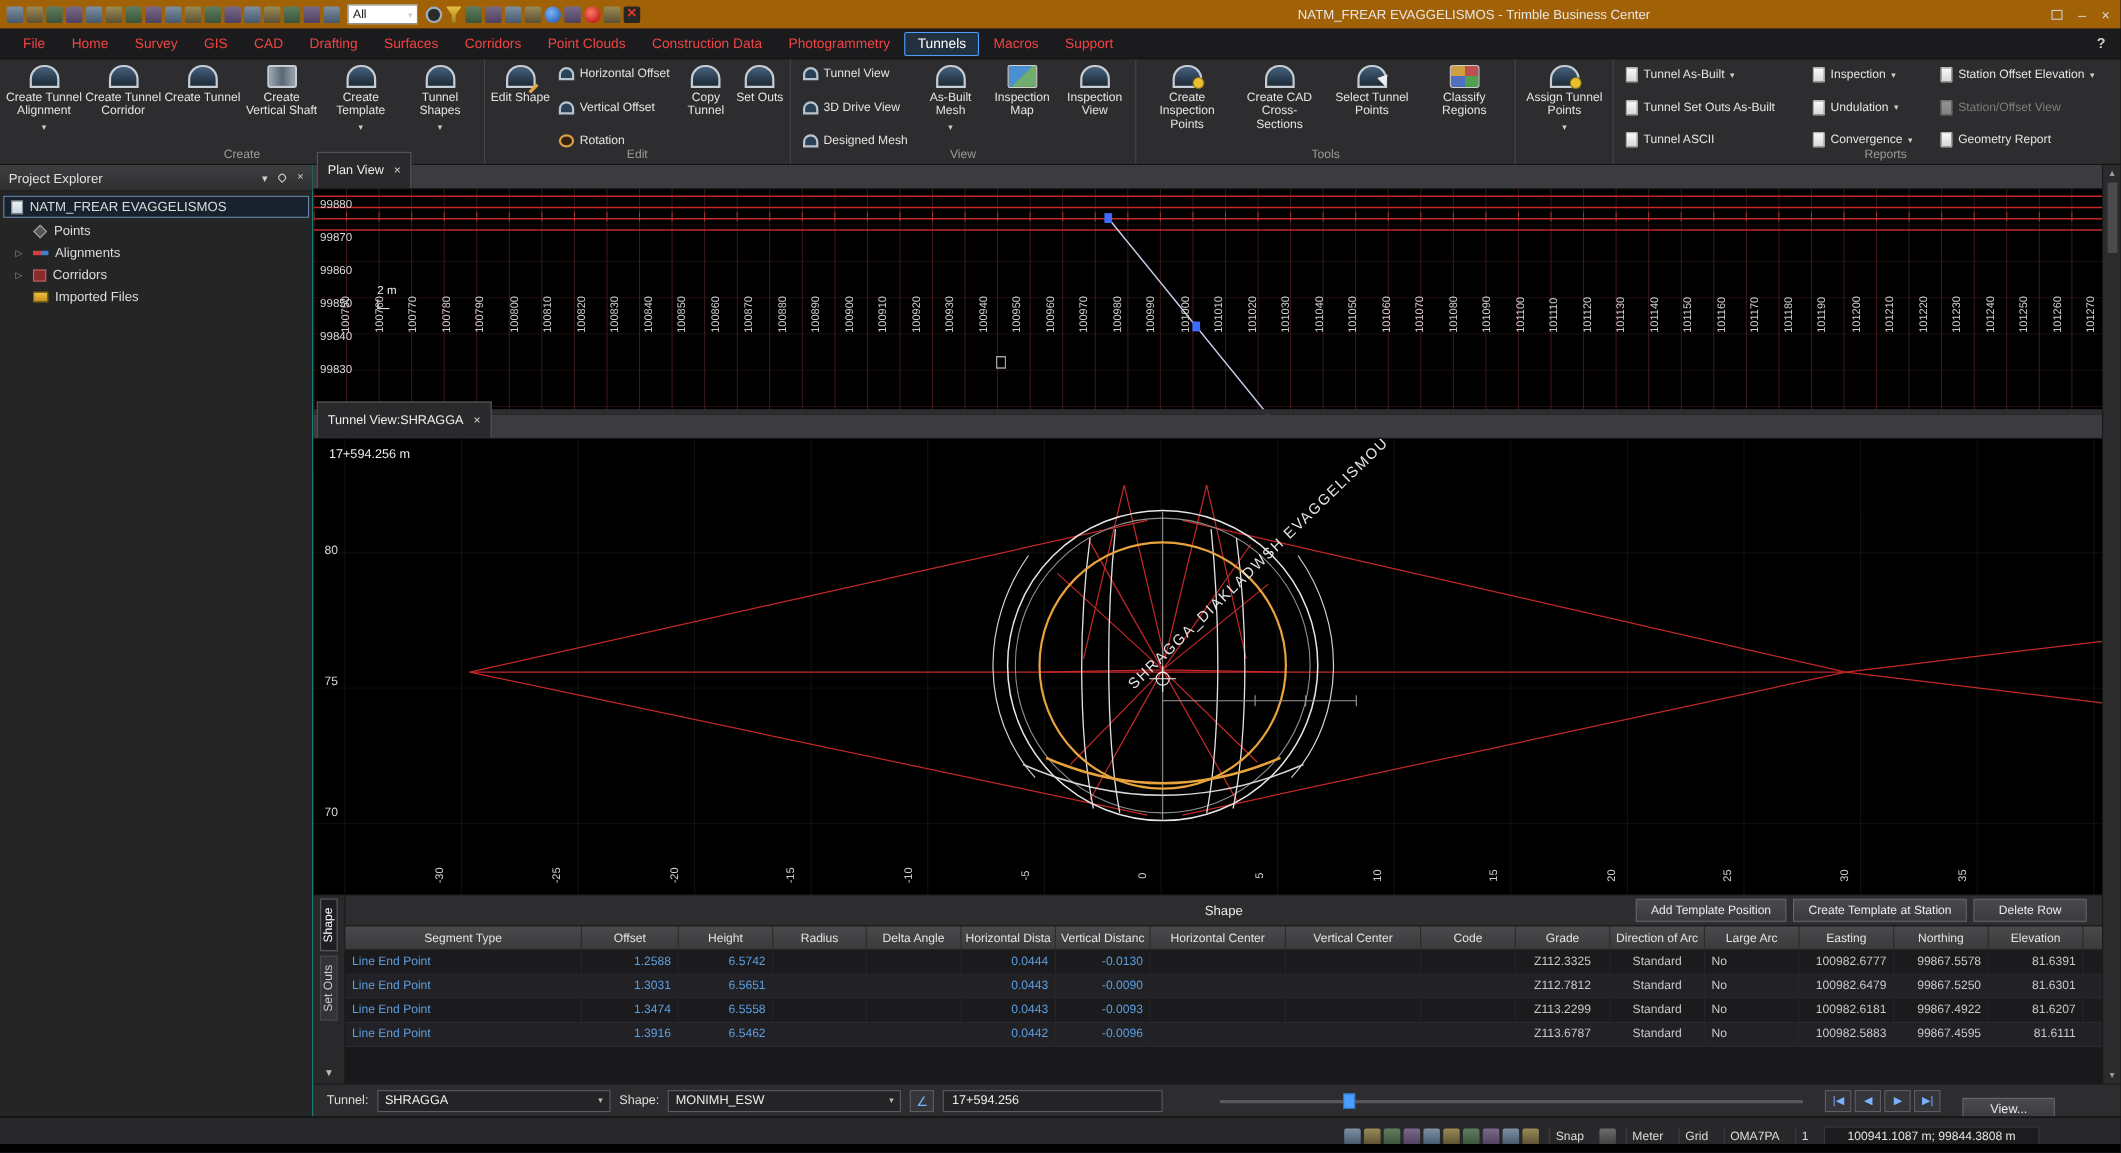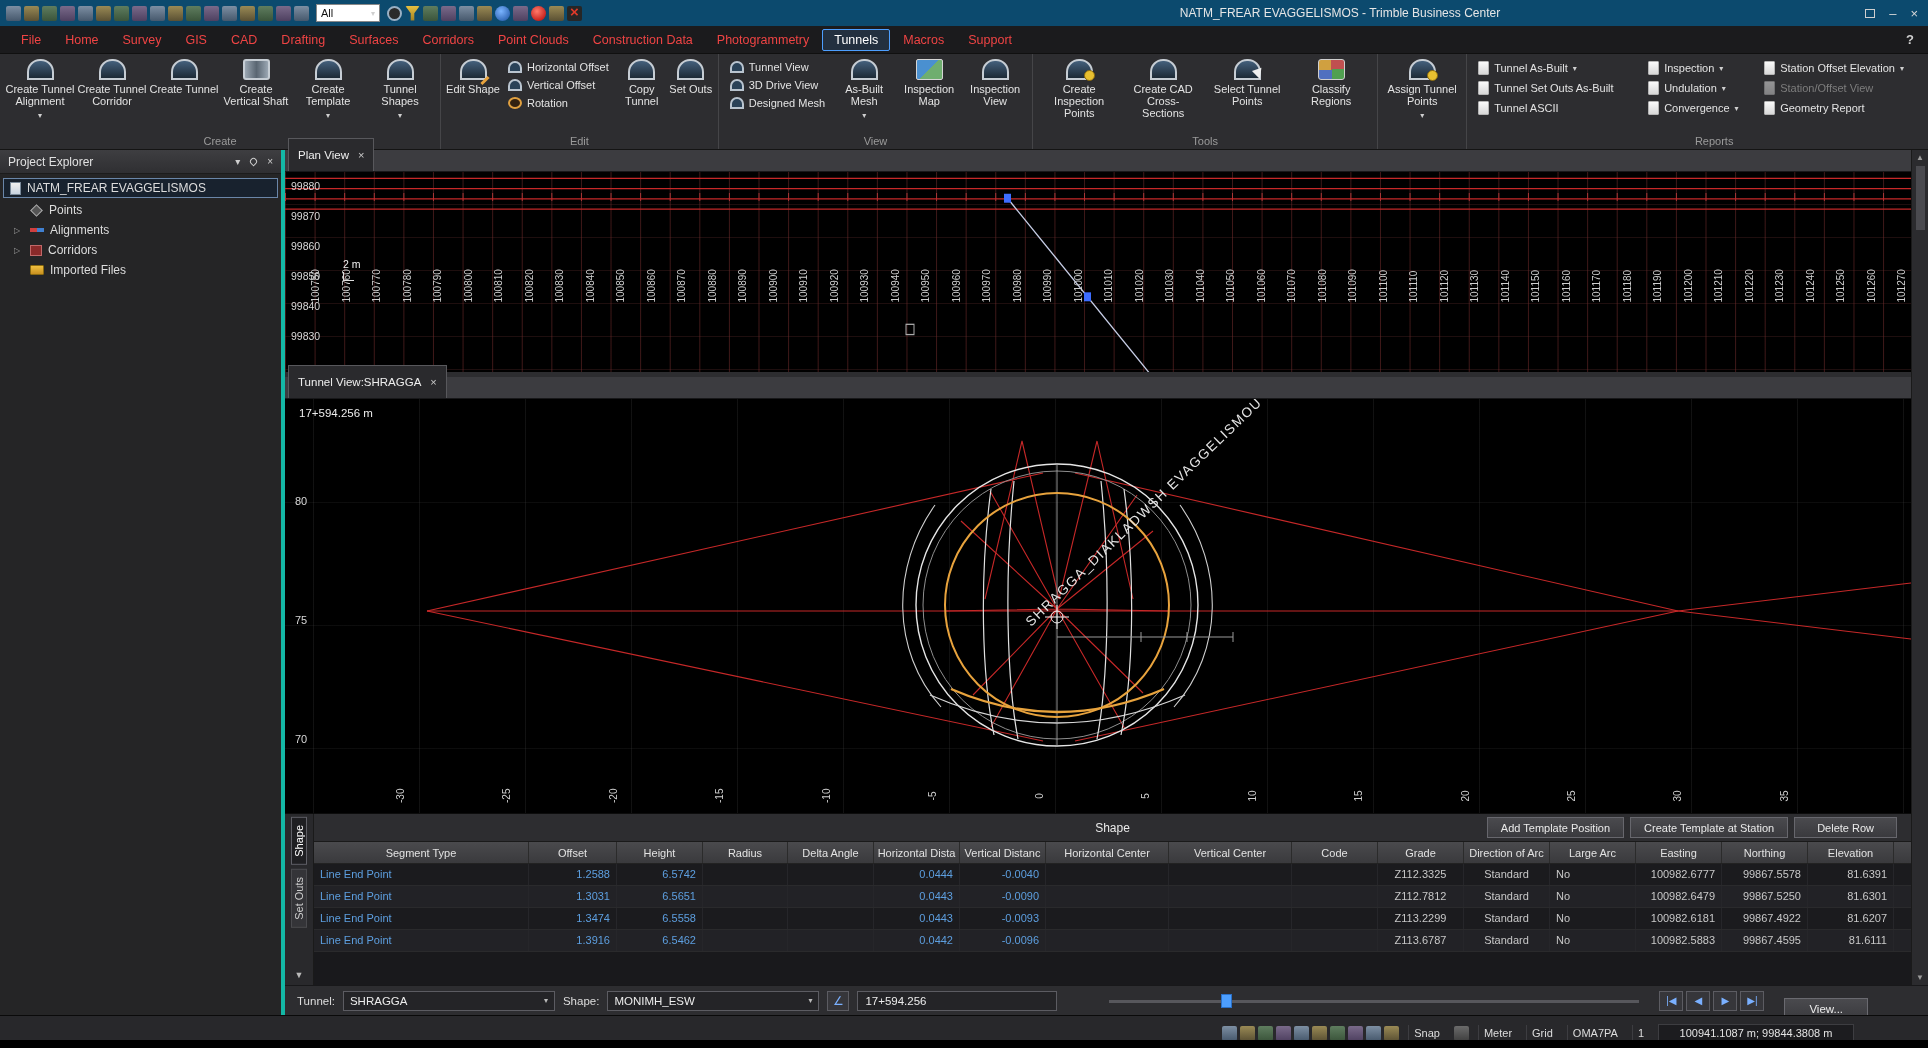--- a/index.html
+++ b/index.html
@@ -1,20 +1,20 @@
 <!DOCTYPE html>
 <html><head>
 <meta charset="utf-8">
 <style>
 *{box-sizing:border-box;margin:0;padding:0;}
 html,body{width:1928px;height:1048px;overflow:hidden;background:#000;font-family:"Liberation Sans",sans-serif;}
 #app{position:relative;width:1928px;height:1048px;background:#1e1e1e;overflow:hidden;}
 
 
-#titlebar{position:absolute;left:0;top:0;width:100%;height:26px;background:#0c4a6e;display:flex;align-items:center;padding:0 6px;gap:4px;}
+#titlebar{position:absolute;left:0;top:0;width:100%;height:26px;background:#a16207;display:flex;align-items:center;padding:0 6px;gap:4px;}
 .qicons{display:flex;gap:3px;align-items:center;}
 .qicon{width:15px;height:15px;border-radius:2px;background:linear-gradient(#6b6b6b,#3f3f3f);flex:0 0 auto;display:inline-block;position:relative;}
 .qicons span:nth-of-type(4n+1){background:linear-gradient(#7d8fa3,#46586c);}
 .qicons span:nth-of-type(4n+2){background:linear-gradient(#9a8a55,#5a5033);}
 .qicons span:nth-of-type(4n+3){background:linear-gradient(#5f7d5f,#3a543a);}
 .qicons span:nth-of-type(4n){background:linear-gradient(#7a6a8a,#4e4060);}
 [data-name="search-icon"]{background:#2a2a2a !important;border:2px solid #9ab0c4;border-radius:50% !important;}
 [data-name="filter-icon"]{background:linear-gradient(#e8c040,#a08020) !important;clip-path:polygon(0 0,100% 0,62% 52%,62% 100%,38% 100%,38% 52%);}
 [data-name="record-icon"]{background:radial-gradient(circle at 40% 35%,#ff7a6a,#b00000) !important;border-radius:50% !important;}
 [data-name="orbit-icon"]{background:radial-gradient(circle at 40% 35%,#7ab4ff,#1a4f9e) !important;border-radius:50% !important;}
@@ -30,37 +30,37 @@
 .menu-tab.active{border:1px solid #4d9fff;background:#23303f;border-radius:2px;color:#fff;}
 #menu-help{position:absolute;right:14px;color:#cfcfcf;font-size:13px;font-weight:bold;}
 
 
 #ribbon{position:absolute;top:54px;left:0;width:100%;height:96px;background:#2d2d30;border-bottom:1px solid #141414;display:flex;overflow:hidden;}
 .rgroup{display:flex;flex-direction:column;border-right:1px solid #454548;padding:1px 4px 0 4px;flex:0 0 auto;}
 .rbuttons{flex:1;display:flex;align-items:stretch;}
 .rlabel{height:15px;text-align:center;font-size:11px;color:#9b9b9b;line-height:14px;}
 .rbtn-lg{width:72px;display:flex;flex-direction:column;align-items:center;text-align:center;color:#e3e3e3;font-size:11px;line-height:12px;padding-top:4px;gap:3px;cursor:default;}
 .rbtn-lg .rtext{max-width:70px;}
-.rstack{display:flex;flex-direction:column;justify-content:flex-start;gap:6px;padding:6px 7px 0 7px;}
+.rstack{display:flex;flex-direction:column;justify-content:space-between;gap:6px;padding:6px 7px 0 7px;}
 .rbtn-sm{display:flex;align-items:center;gap:5px;color:#e3e3e3;font-size:11px;white-space:nowrap;}
 .rbtn-sm.disabled{color:#7d7d7d;}
 .chev{font-size:8px;color:#cfcfcf;}
 .ricon{width:27px;height:21px;border:2px solid #c6cdd4;border-bottom:2px solid #c6cdd4;border-radius:13px 13px 0 0;background:linear-gradient(#44607c,#1d2a36);position:relative;flex:0 0 auto;}
 [data-icon="classify"]{border-radius:3px;border:1px solid #cfcfcf;background:conic-gradient(#c05050 0 25%,#50a050 0 50%,#5070c0 0 75%,#d0a040 0);}
 [data-icon="points"]::after,[data-icon="assign"]::after{content:"";position:absolute;right:-4px;bottom:-3px;width:9px;height:9px;background:#e8c030;border:1px solid #8a6a10;border-radius:50%;}
 [data-icon="select"]::after{content:"";position:absolute;right:-5px;bottom:-6px;width:0;height:0;border:5px solid transparent;border-top:10px solid #efefef;transform:rotate(-18deg);}
 [data-icon="map"]{border-radius:2px;border:1px solid #d5d5d5;background:linear-gradient(135deg,#4a90d0 50%,#6fae6f 50%);}
 [data-icon="shaft"]{border-radius:3px;background:linear-gradient(90deg,#9aa6b2,#5a6672,#9aa6b2);}
 [data-icon="edit"]::after{content:"";position:absolute;right:-5px;bottom:-4px;width:10px;height:3px;background:#e8a33d;transform:rotate(-45deg);}
 .sicon{width:14px;height:12px;border:2px solid #b9c4cf;border-bottom:2px solid #b9c4cf;border-radius:7px 7px 0 0;background:#2a4258;flex:0 0 auto;}
 [data-icon="rotation"]{border-radius:50%;border-color:#e0a040;background:#30octet;background:#332211;}
 .picon{width:11px;height:14px;border:1px solid #b5b5b5;background:linear-gradient(#fafafa,#d8d8d8);border-radius:1px;flex:0 0 auto;}
 
 
-#explorer{position:absolute;left:0;top:150px;width:285px;height:865px;background:#252526;border-right:4px solid #14b8a6;text-align:right;}
+#explorer{position:absolute;left:0;top:150px;width:285px;height:865px;background:#252526;border-right:1px solid #14b8a6;text-align:right;}
 #explorer-header{height:24px;background:linear-gradient(#3e3e41,#2f2f32);display:flex;align-items:center;padding:0 8px;gap:6px;color:#e0e0e0;font-size:12px;border-bottom:1px solid #1c1c1c;}
 .explorer-hicons{margin-left:auto;display:flex;gap:10px;color:#cfcfcf;font-size:10px;align-items:center;}
 .pin-icon{width:7px;height:7px;border:1px solid #ccc;border-radius:50% 50% 50% 0;transform:rotate(-45deg);display:inline-block;}
 .tree{padding:4px 0;font-size:12px;color:#dcdcdc;}
 .tree-root-row{height:20px;display:flex;align-items:center;gap:6px;margin:0 3px 2px 3px;border:1px solid #6a86a8;background:#18222e;padding-left:6px;}
 .tree-row{height:20px;display:flex;align-items:center;gap:6px;padding-left:30px;position:relative;}
 .expander{position:absolute;left:14px;color:#9a9a9a;font-size:8px;}
 .ti{flex:0 0 auto;}
 .ti-doc{width:11px;height:13px;background:linear-gradient(#f0f0f0,#c8d4e0);border:1px solid #7a8a9a;}
 .ti-points{width:9px;height:9px;border:1px solid #aaa;background:#555;transform:rotate(45deg);margin:0 2px;}
@@ -658,21 +658,21 @@
         </div>
         <div class="grid-body" data-name="shape-table-body">
 
             <div class="grid-row" data-name="shape-table-row">
               <span data-name="cell-segment-type">Line End Point</span>
               <span data-name="cell-offset">1.2588</span>
               <span data-name="cell-height">6.5742</span>
               <span data-name="cell-radius"></span>
               <span data-name="cell-delta-angle"></span>
               <span data-name="cell-horizontal-distance">0.0444</span>
-              <span data-name="cell-vertical-distance">-0.0040</span>
+              <span data-name="cell-vertical-distance">-0.0130</span>
               <span data-name="cell-horizontal-center"></span>
               <span data-name="cell-vertical-center"></span>
               <span data-name="cell-code"></span>
               <span data-name="cell-grade">Z112.3325</span>
               <span data-name="cell-direction-of-arc">Standard</span>
               <span data-name="cell-large-arc">No</span>
               <span data-name="cell-easting">100982.6777</span>
               <span data-name="cell-northing">99867.5578</span>
               <span data-name="cell-elevation">81.6391</span>
             </div>

